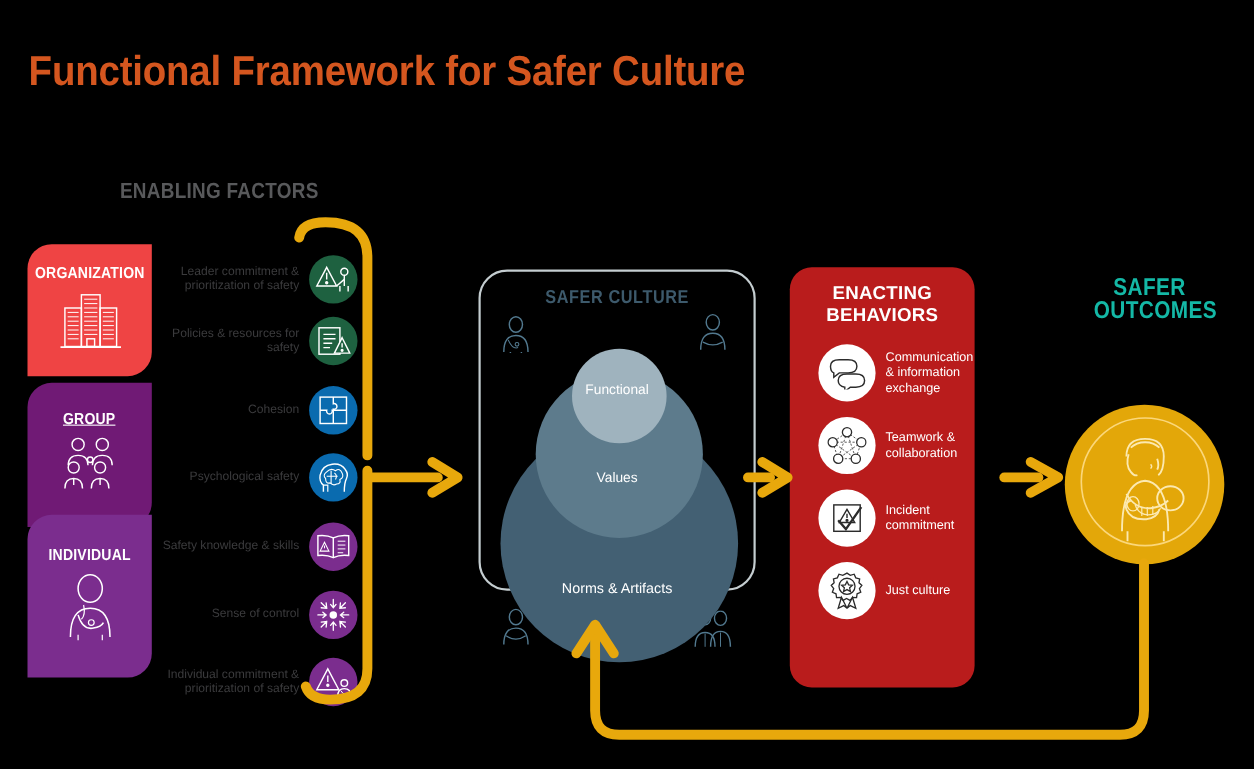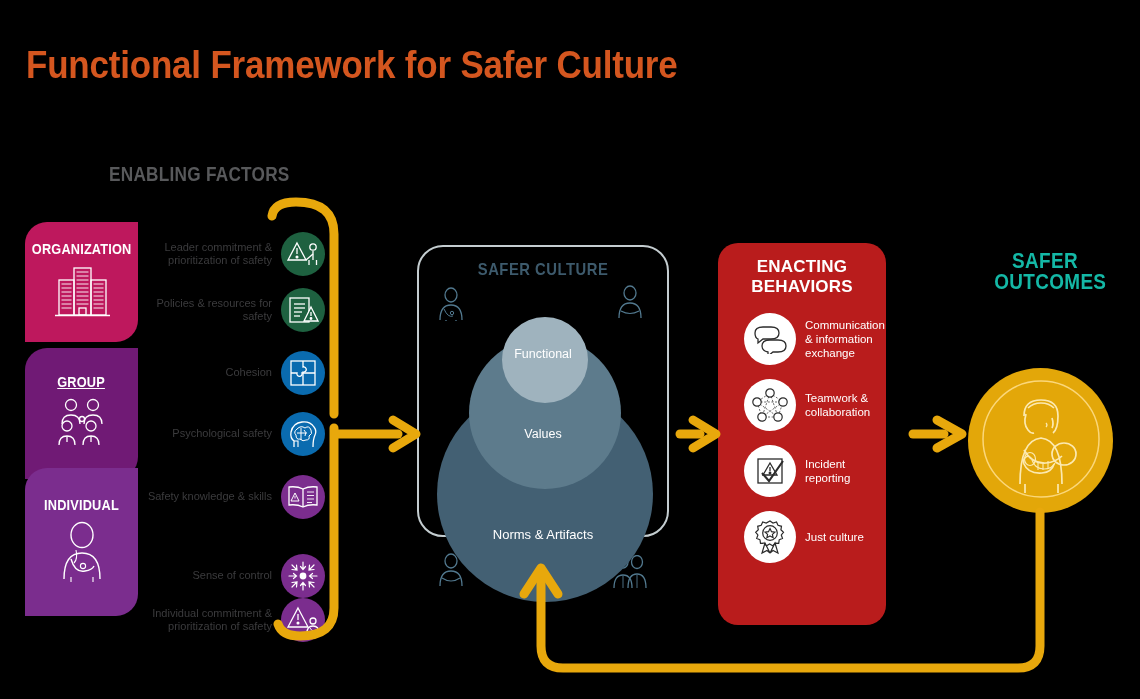--- a/index.html
+++ b/index.html
@@ -54,21 +54,21 @@
     align-items: center; justify-content: center;
   }
   .cat-label {
     font-size: 14.5px; font-weight: bold;
     letter-spacing: 0.2px;
     transform: scaleX(0.88);
     white-space: nowrap;
   }
   #cat-organization {
     top: 222px; height: 120px;
-    background: #be185d;
+    background: #ef4444;
     border-radius: 22px 0 22px 0;
   }
   #cat-group {
     top: 348px; height: 131px;
     background: #701a75;
     border-radius: 22px 0 22px 0;
     text-decoration: underline;
   }
   #cat-individual {
     top: 468px; height: 148px;
@@ -93,21 +93,21 @@
     width: 44px; height: 44px; border-radius: 50%;
     flex: 0 0 44px;
     display: flex; align-items: center; justify-content: center;
   }
   .ic-green  { background: #1E6140; }
   .ic-blue   { background: #0A6BAF; }
   .ic-purple { background: #7B2D8E; }
 
   
   #culture-panel {
-    left: 417px; top: 245px;
+    left: 435px; top: 245px;
     width: 252px; height: 292px;
     border: 2.5px solid #C4CDD0;
     border-radius: 26px;
   }
   #culture-title {
     position: absolute; top: 13px; left: 0; right: 0;
     text-align: center;
     font-size: 17px; font-weight: bold;
     color: #3D5A6C; letter-spacing: 0.6px;
   }
@@ -329,21 +329,21 @@
         <g stroke-width="0.9">
           <line x1="21" y1="9" x2="28" y2="9"></line>
             <line x1="21" y1="12.5" x2="28" y2="12.5"></line>
           <line x1="21" y1="16" x2="28" y2="16"></line>
             <line x1="21" y1="19.5" x2="26" y2="19.5"></line>
         </g>
       </svg>
     </div>
   </div>
 
-  <div class="abs factor" style="top:552px">
+  <div class="abs factor" style="top:535px">
     <div class="factor-label">Sense of control</div>
     <div class="factor-icon ic-purple">
       <svg width="32" height="32" viewBox="0 0 32 32" fill="none" stroke="#ffffff" stroke-width="1.2">
         <circle cx="16" cy="16" r="3.4" fill="#ffffff" stroke="none"></circle>
         <g stroke-linecap="round">
           <path d="M16 2 v7 M13.5 6.5 L16 9.5 L18.5 6.5"></path>
           <path d="M16 30 v-7 M13.5 25.5 L16 22.5 L18.5 25.5"></path>
           <path d="M2 16 h7 M6.5 13.5 L9.5 16 L6.5 18.5"></path>
           <path d="M30 16 h-7 M25.5 13.5 L22.5 16 L25.5 18.5"></path>
           <path d="M5 5 l5 5 M5 9.5 L10 10 L9.5 5"></path>
@@ -452,21 +452,21 @@
     <div class="behavior-row">
       <div class="behavior-icon">
         <svg width="34" height="34" viewBox="0 0 34 34" fill="none" stroke="#2B2B2B" stroke-width="1.3">
           <rect x="5" y="5" width="24" height="24"></rect>
           <path d="M17 9 L24 21 L10 21 Z"></path>
           <line x1="17" y1="13" x2="17" y2="17"></line>
             <circle cx="17" cy="19" r="0.8" fill="#2B2B2B"></circle>
           <path d="M9 19 L16 27 L30 7" stroke-width="2.1" fill="none"></path>
         </svg>
       </div>
-      <div class="behavior-label">Incident reporting</div>
+      <div class="behavior-label">Incident commitment</div>
     </div>
 
     <div class="behavior-row">
       <div class="behavior-icon">
         <svg width="34" height="36" viewBox="0 0 34 36" fill="none" stroke="#2B2B2B" stroke-width="1.2">
           <path d="M17 2 l3 2 3.5 -1 1.5 3.3 3.5 1 -0.6 3.5 2.6 2.4 -2.2 2.8 1.2 3.4 -3.3 1.4 -0.5 3.5 -3.6 -0.2 -2.4 2.7 -3.1 -1.8 -3.1 1.8 -2.4 -2.7 -3.6 0.2 -0.5 -3.5 -3.3 -1.4 1.2 -3.4 -2.2 -2.8 2.6 -2.4 -0.6 -3.5 3.5 -1 1.5 -3.3 3.5 1 Z"></path>
           <circle cx="17" cy="14" r="7.3"></circle>
           <path d="M17 9.6 l1.5 3.1 3.4 0.4 -2.5 2.3 0.7 3.3 -3.1 -1.7 -3.1 1.7 0.7 -3.3 -2.5 -2.3 3.4 -0.4 Z"></path>
           <path d="M12 24 L9 34 L14 31.5 L17 34 Z"></path>
           <path d="M22 24 L25 34 L20 31.5 L17 34 Z"></path>

